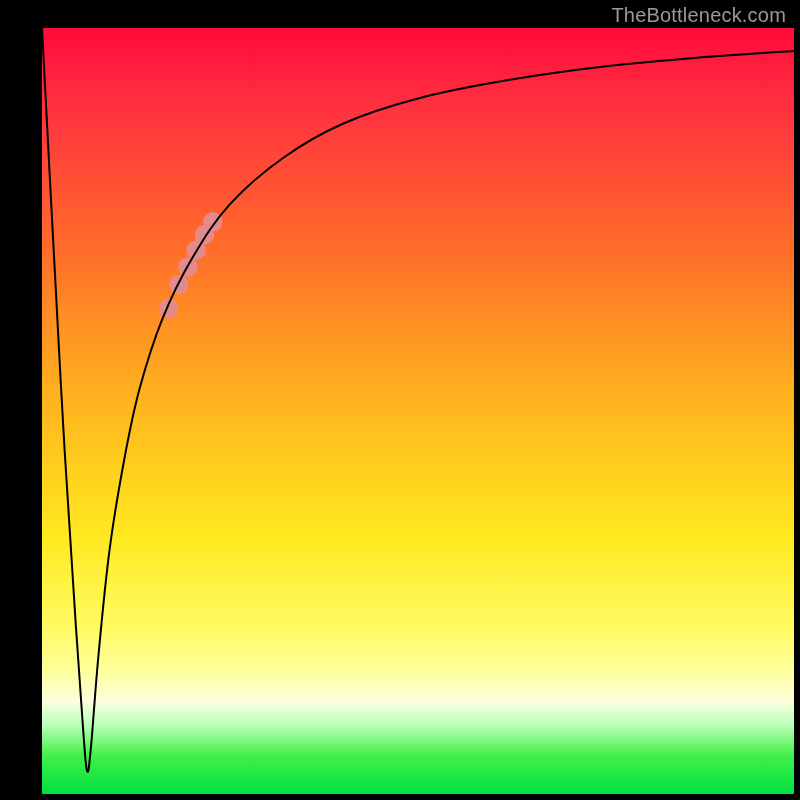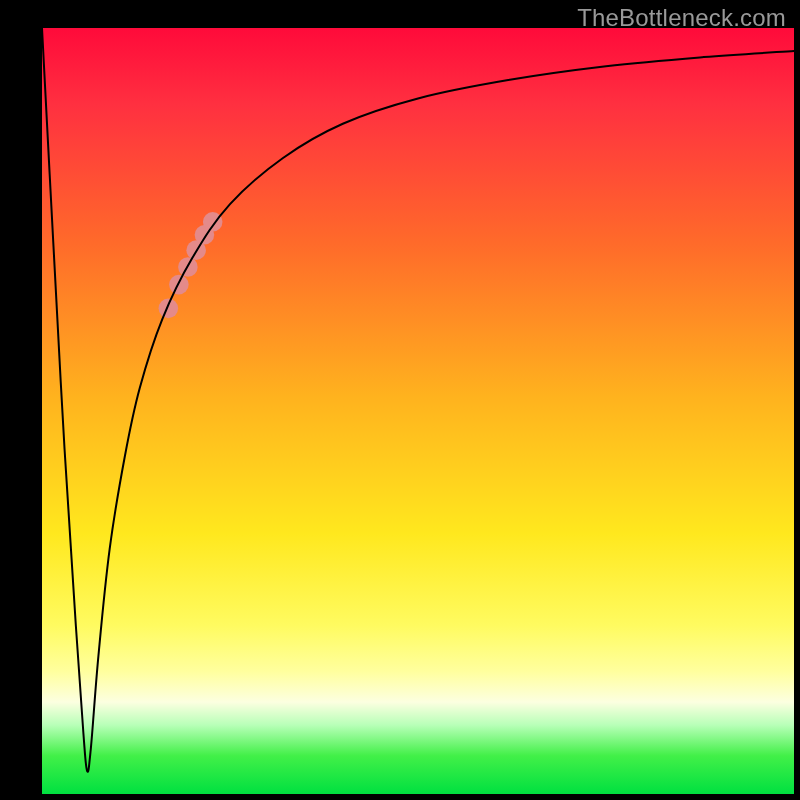--- a/index.html
+++ b/index.html
@@ -34,21 +34,21 @@
       #fcffe0 88%,
       #b8ffb8 91%,
       #42f048 95%,
       #00e040 100%
     );
   }
   .watermark {
     position: absolute;
     top: 4px;
     right: 14px;
-    font-size: 24px;
+    font-size: 20px;
     font-weight: 400;
     color: #999;
     letter-spacing: 0.2px;
     user-select: none;
   }
   svg.curve-layer {
     position: absolute;
     left: 0;
     top: 0;
   }

